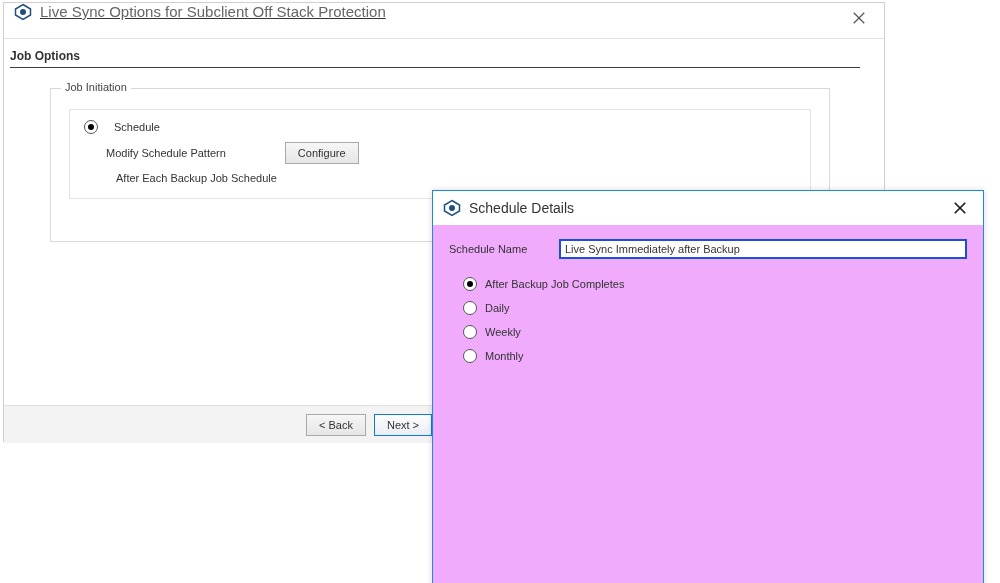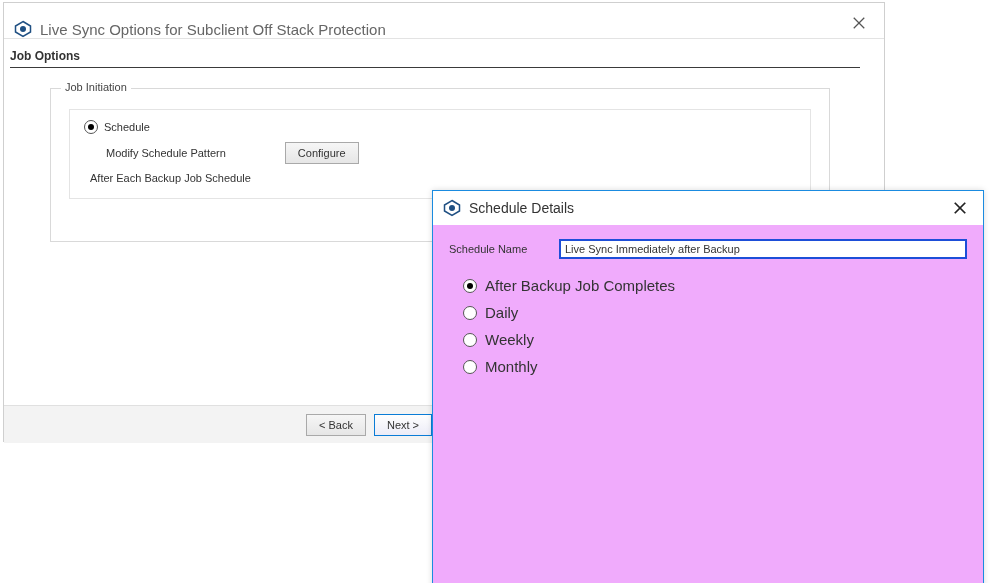--- a/index.html
+++ b/index.html
@@ -22,23 +22,24 @@
     left: 3px;
     top: 2px;
     width: 882px;
     height: 440px;
     border: 1px solid #cfcfcf;
     background: #fff;
   }
   .main-titlebar {
     height: 36px;
     display: flex;
-    align-items: flex-end;
+    align-items: flex-start;
     padding: 0 10px;
     border-bottom: 1px solid #e3e3e3;
+    text-decoration: underline;
   }
   .app-icon {
     width: 18px; height: 18px;
     margin-right: 8px;
   }
   .main-title {
     font-size: 15px;
     color: #666;
   }
   .main-close {
@@ -106,21 +107,21 @@
     color: #444;
   }
   .fieldset-inner {
     border: 1px solid #e4e4e4;
     margin-top: 6px;
     padding: 10px 14px 14px 14px;
   }
   .radio-row {
     display: flex;
     align-items: center;
-    gap: 6px;
+    gap: 16px;
     font-size: 11px;
     margin-bottom: 8px;
   }
   .radio-dot {
     width: 14px; height: 14px;
     border: 1px solid #555;
     border-radius: 50%;
     display: inline-flex;
     align-items: center; justify-content: center;
     background: #fff;
@@ -134,21 +135,21 @@
   .schedule-sub {
     margin-left: 22px;
     font-size: 11px;
     color: #333;
     display: flex;
     align-items: center;
     gap: 59px;
     margin-bottom: 8px;
   }
   .schedule-sub2 {
-    margin-left: 6px;
+    margin-left: 32px;
     font-size: 11px;
     color: #333;
   }
   .btn {
     border: 1px solid #a9a9a9;
     background: linear-gradient(#f6f6f6, #e6e6e6);
     padding: 2px 12px;
     font-size: 11px;
     color: #333;
     cursor: pointer;
@@ -227,21 +228,21 @@
     font-size: 11px;
     padding: 1px 4px;
     color: #333;
   }
   .freq-option {
     display: flex;
     align-items: center;
     gap: 8px;
     margin-left: 14px;
     margin-bottom: 10px;
-    font-size: 15px;
+    font-size: 11px;
   }
   .modal-footer {
     height: 36px;
     border-top: 1px solid #dcdcdc;
     background: #ececec;
     display: flex;
     align-items: center;
     gap: 8px;
     padding-right: 14px;
   }

